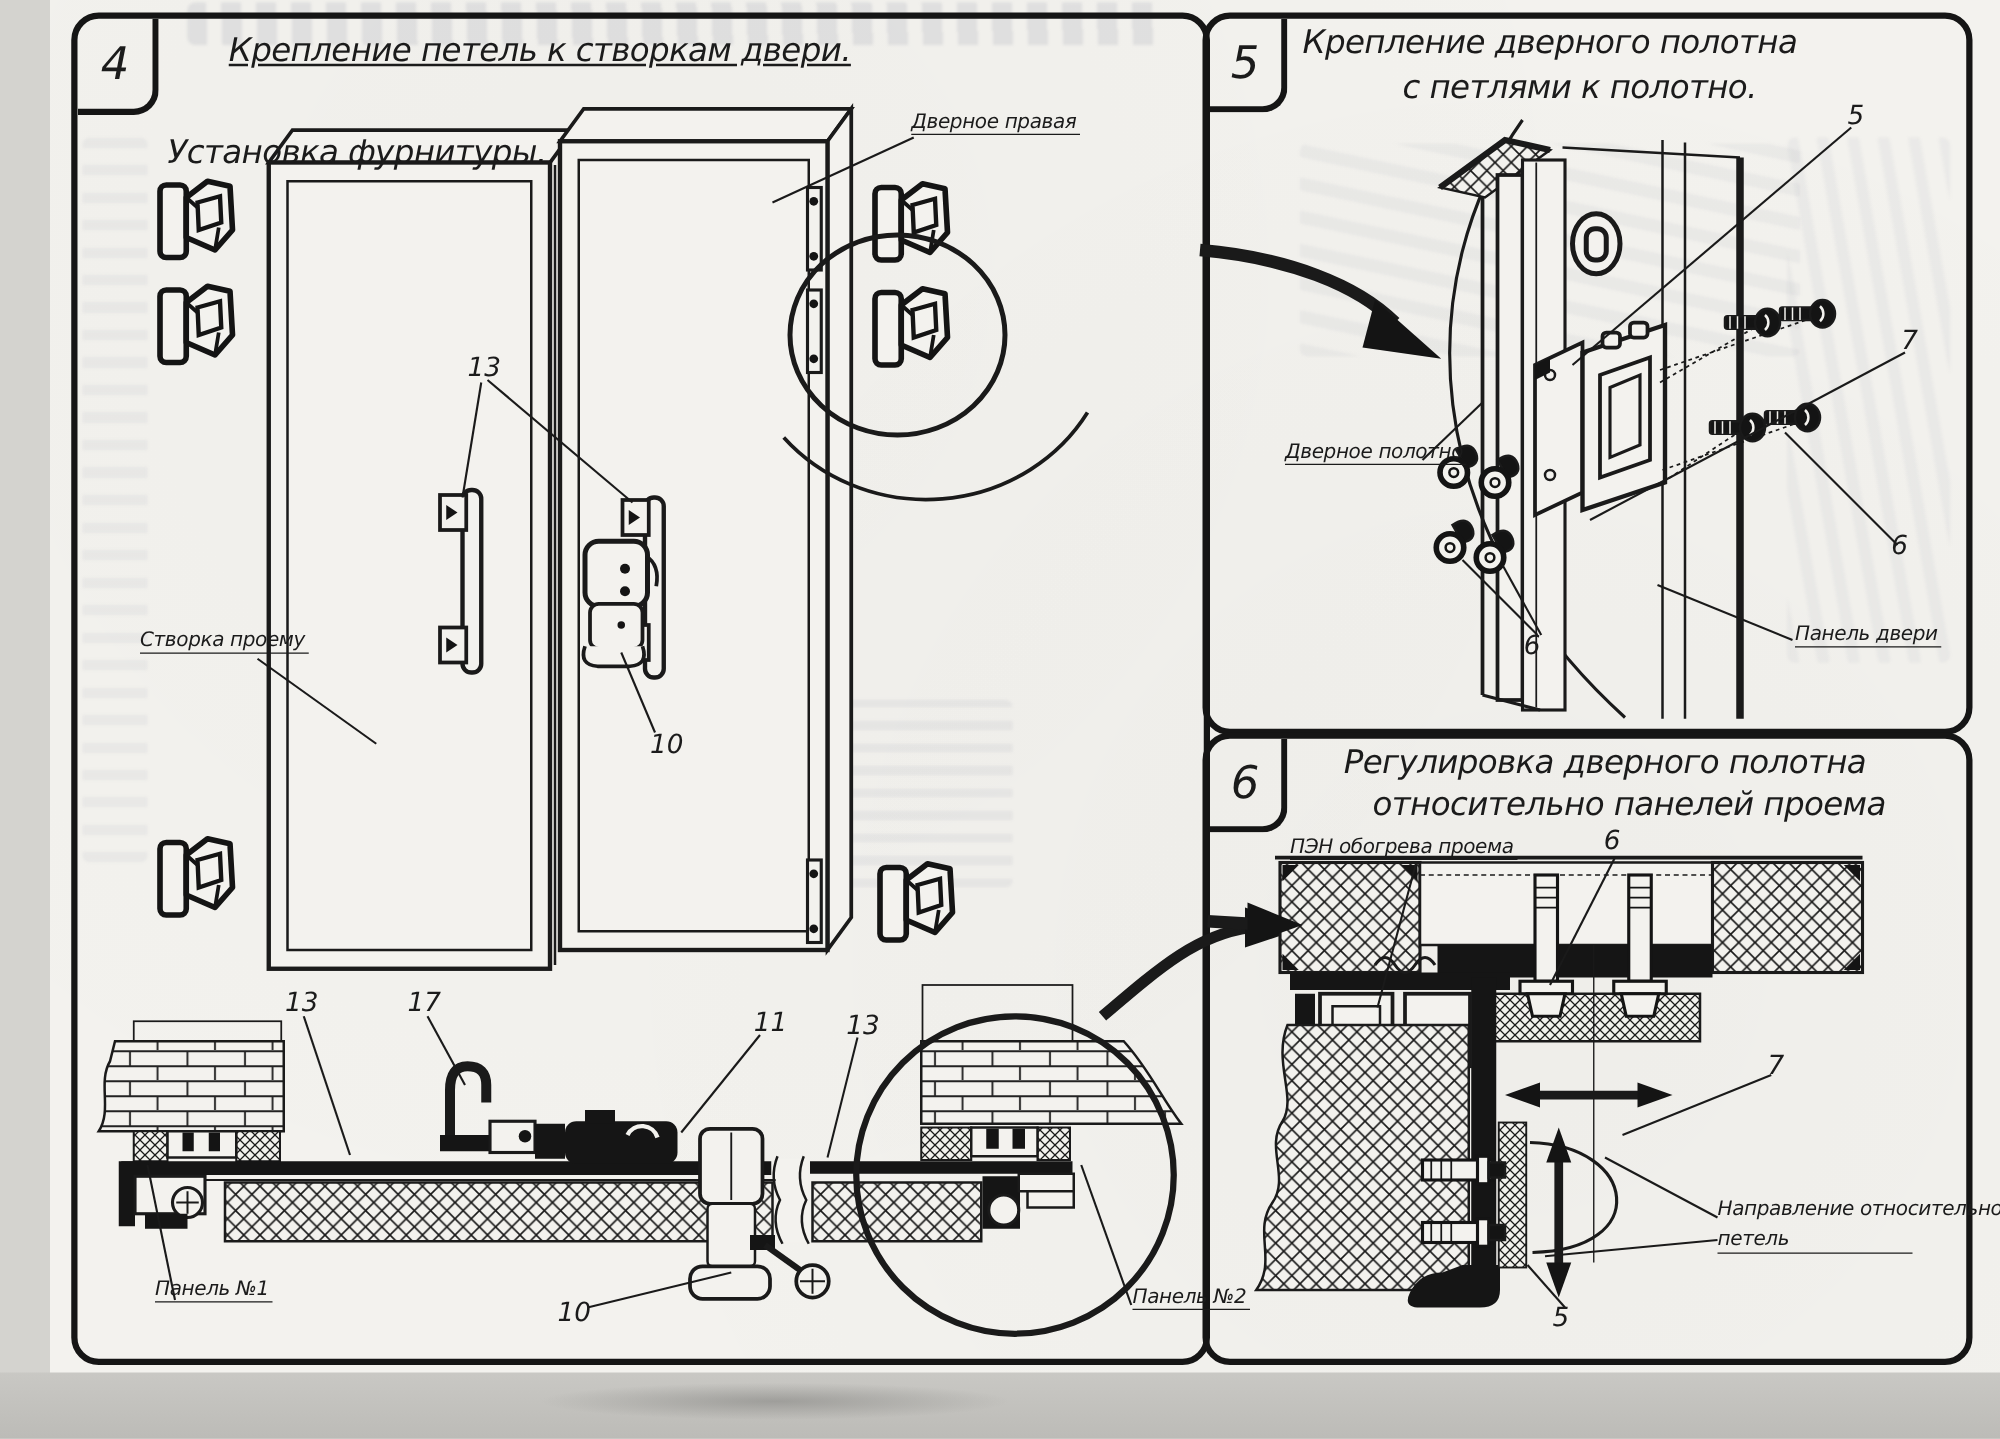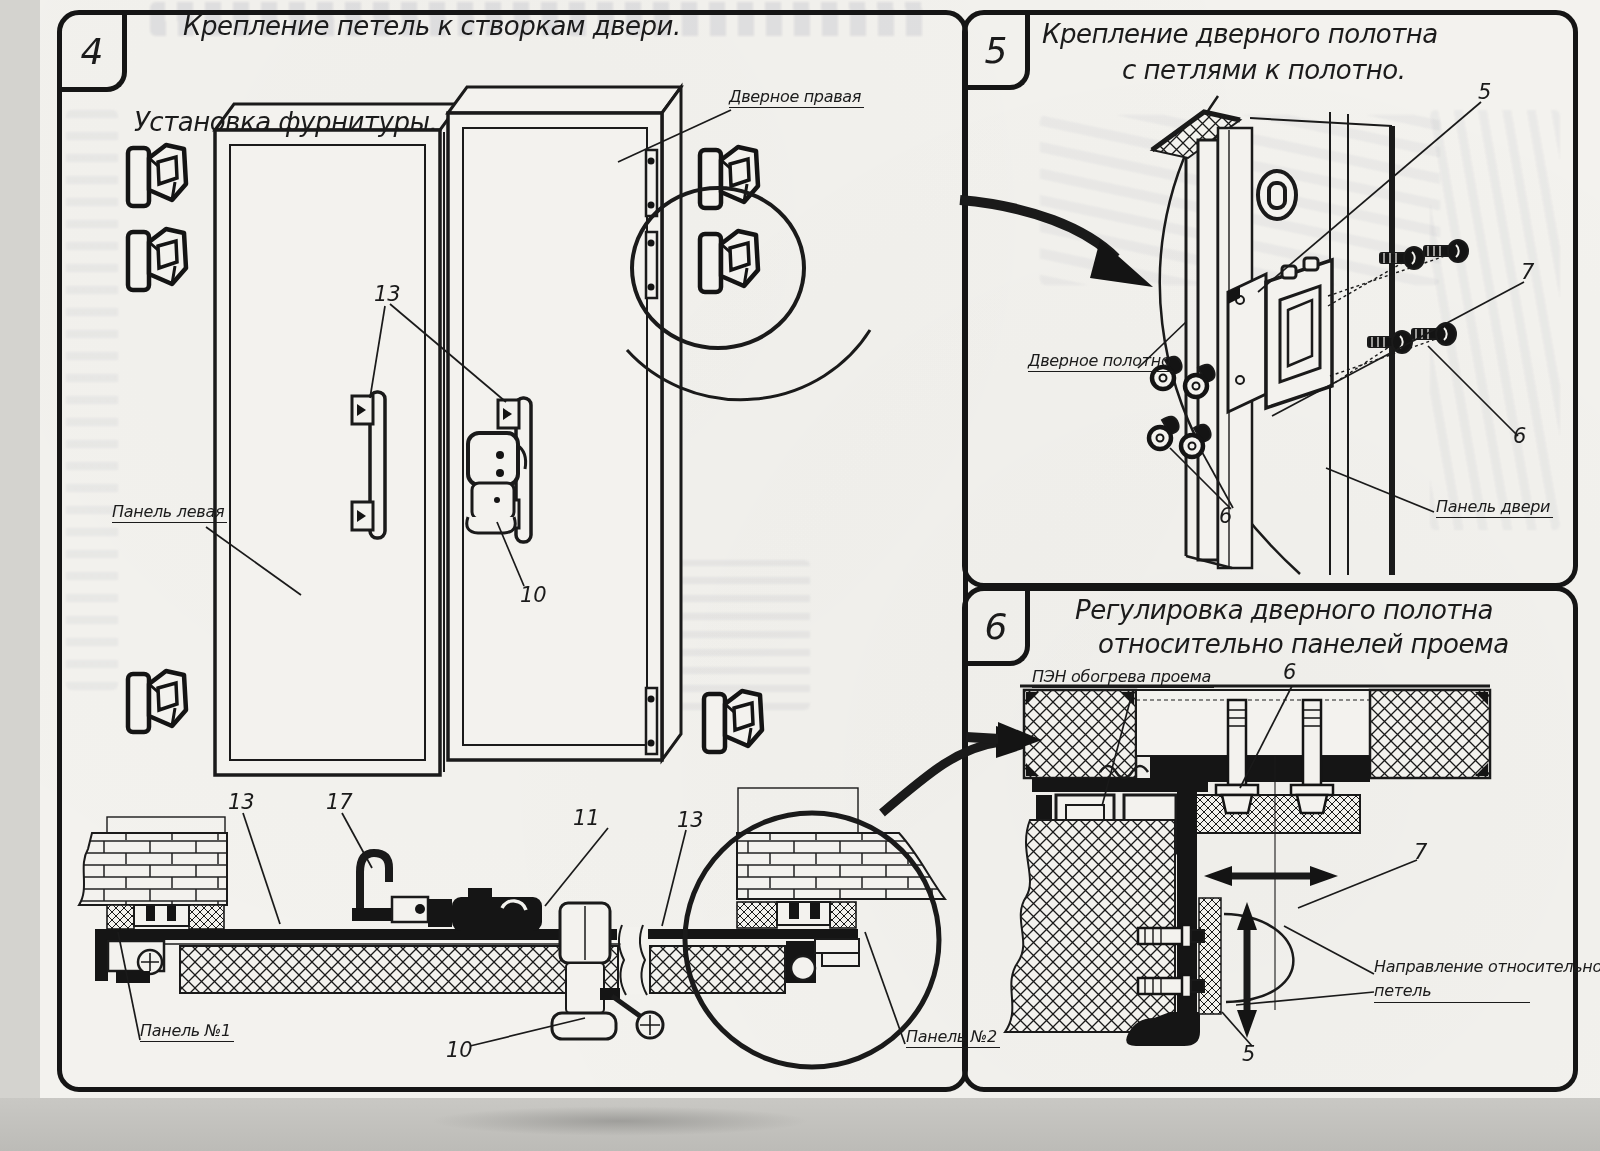--- a/index.html
+++ b/index.html
@@ -379,31 +379,31 @@
         <path d="M1417,860 L1298,908"></path>
         <path d="M1374,974 L1284,926"></path>
         <path d="M1374,992 L1236,1005"></path>
         <path d="M1252,1046 L1222,1012"></path>
         <path d="M1133,690 L1102,806"></path>
       </g>
     </g>
   </g>
 </svg>
 
-<div class="abs ttl" style="left:183px;top:12px;">Крепление петель к створкам двери.</div>
+<div class="abs ttl" style="left:183px;top:27px;text-decoration:underline;">Крепление петель к створкам двери.</div>
 <div class="abs ttl" style="left:134px;top:60px;margin-top:48px;">Установка фурнитуры.</div>
 <div class="abs lbl u" style="left:729px;top:88px;">Дверное правая</div>
-<div class="abs lbl u" style="left:112px;top:503px;">Панель левая</div>
-<div class="abs lbl u" style="left:140px;top:1022px;">Панель №1</div>
+<div class="abs lbl u" style="left:112px;top:503px;">Створка проему</div>
+<div class="abs lbl u" style="left:124px;top:1022px;">Панель №1</div>
 <div class="abs lbl u" style="left:906px;top:1028px;">Панель №2</div>
 <div class="abs co" style="left:374px;top:284px;">13</div>
 <div class="abs co" style="left:520px;top:585px;">10</div>
 <div class="abs co" style="left:228px;top:792px;">13</div>
 <div class="abs co" style="left:326px;top:792px;">17</div>
-<div class="abs co" style="left:573px;top:808px;">11</div>
+<div class="abs co" style="left:603px;top:808px;">11</div>
 <div class="abs co" style="left:677px;top:810px;">13</div>
 <div class="abs co" style="left:446px;top:1040px;">10</div>
 
 <div class="abs ttl" style="left:1042px;top:20px;">Крепление дверного полотна</div>
 <div class="abs ttl" style="left:1122px;top:56px;">с петлями к полотно.</div>
 <div class="abs lbl u" style="left:1028px;top:352px;">Дверное полотно</div>
 <div class="abs lbl u" style="left:1436px;top:498px;">Панель двери</div>
 <div class="abs co" style="left:1478px;top:82px;">5</div>
 <div class="abs co" style="left:1521px;top:262px;">7</div>
 <div class="abs co" style="left:1513px;top:426px;">6</div>

